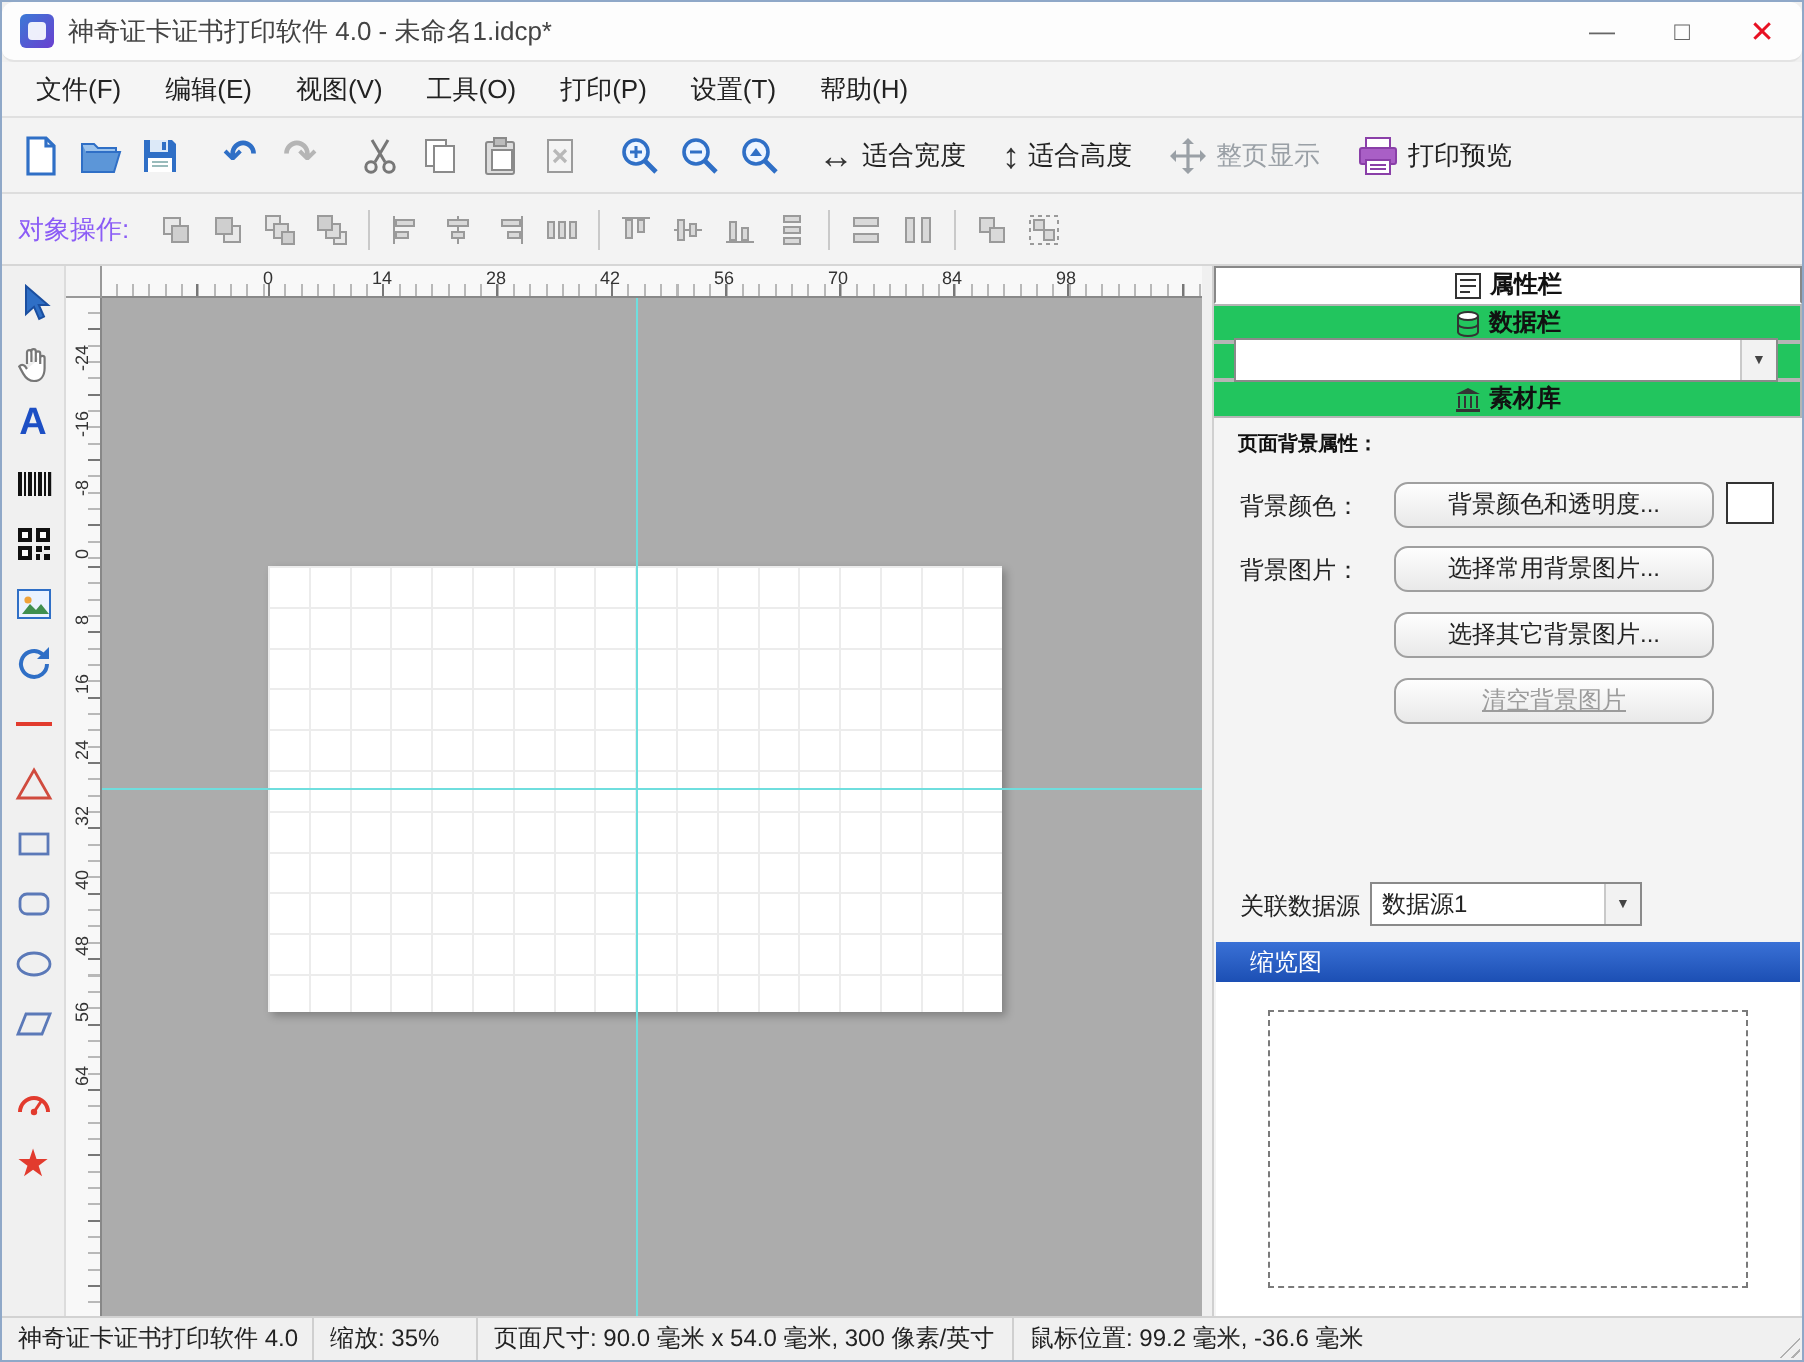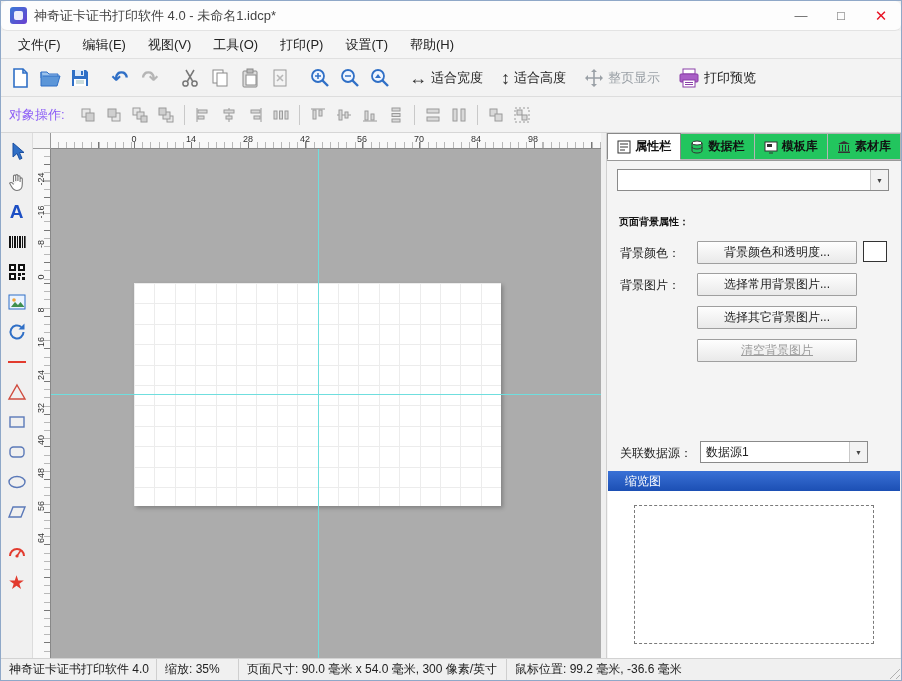--- a/index.html
+++ b/index.html
@@ -65,33 +65,33 @@
     background-image:
       repeating-linear-gradient(to right,#ececec 0 1px,transparent 1px 20.4px),
       repeating-linear-gradient(to bottom,#ececec 0 1px,transparent 1px 20.4px); }
   .guide-v { position:absolute; left:267px; top:0; bottom:0; width:1px; background:#6fdede; }
   .guide-h { position:absolute; top:245px; left:0; right:0; height:1px; background:#6fdede; }
 
   .splitter { position:absolute; left:600px; top:0; width:5px; height:100%; background:#f0f0f0; }
 
   
   .right-panel { position:absolute; left:605px; top:0; right:0; height:100%; background:#f4f4f4; border-left:1px solid #d0d0d0; }
-  .tabs { position:absolute; top:0; left:0; right:0; height:28px; display:flex; border-bottom:1px solid #999; background:#efefef; }
+  .tabs { position:absolute; top:0; left:0; right:0; height:28px; display:flex; border-bottom:1px solid #999; background:#efefef;flex-direction:column; }
   .tab { flex:1; display:flex; align-items:center; justify-content:center; gap:4px; font-size:12px; font-weight:600; color:#111; background:#22c55e; border:1px solid #b5b5b5; border-left:none; }
   .tab:first-child { border-left:1px solid #b5b5b5; }
   .tab.active { background:#fff; border-color:#888; border-bottom-color:#fff; }
   .combo { position:absolute; height:22px; background:#fff; border:1px solid #8a8a8a; display:flex; align-items:center; font-size:12px; padding-left:5px; }
   .combo .arrow-box { margin-left:auto; width:18px; height:100%; border-left:1px solid #c9c9c9; background:#f2f2f2; display:flex; align-items:center; justify-content:center; font-size:7px; color:#444; }
   .page-combo { top:36px; left:10px; width:272px; }
   .sec-title { position:absolute; top:82px; left:12px; font-size:10px; font-weight:bold; color:#111; }
   .plabel { position:absolute; font-size:12px; color:#222; }
-  .pbtn { position:absolute; left:90px; width:160px; height:23px; font-size:12px; color:#222; background:linear-gradient(#fefefe,#e9e9e9); border:1px solid #9f9f9f; border-radius:1px; display:flex; align-items:center; justify-content:center; }
+  .pbtn { position:absolute; left:90px; width:160px; height:23px; font-size:12px; color:#222; background:linear-gradient(#fefefe,#e9e9e9); border:1px solid #9f9f9f; border-radius:7px; display:flex; align-items:center; justify-content:center; }
   .pbtn.disabled { color:#9c9c9c;text-decoration:underline; }
   .swatch { position:absolute; left:256px; top:108px; width:24px; height:21px; background:#ffffff; border:1px solid #333; }
-  .ds-combo { top:308px; left:93px; width:168px; }
+  .ds-combo { top:308px; left:78px; width:136px; }
   .thumb-header { position:absolute; top:338px; left:1px; right:1px; height:20px; background:linear-gradient(#3a71d6,#1c4fb4); color:#fff; font-size:12px; display:flex; align-items:center; padding-left:17px; }
   .thumb-area { position:absolute; top:358px; left:1px; right:1px; bottom:2px; background:#fff; }
   .thumb-box { position:absolute; left:26px; right:26px; top:14px; bottom:14px; background:#fff; border:1px dashed #7a7a7a; }
 
   
   .statusbar { position:absolute; left:0; right:0; bottom:0; height:22px; background:#f0f0f0; border-top:1px solid #d2d2d2; display:flex; align-items:center; font-size:12px; color:#222; }
   .sseg { padding:0 8px; height:100%; display:flex; align-items:center; border-right:1px solid #cfcfcf; white-space:nowrap; }
   .sseg.s1 { width:156px; }
   .sseg.s2 { width:82px; }
   .sseg.s3 { width:268px; }

